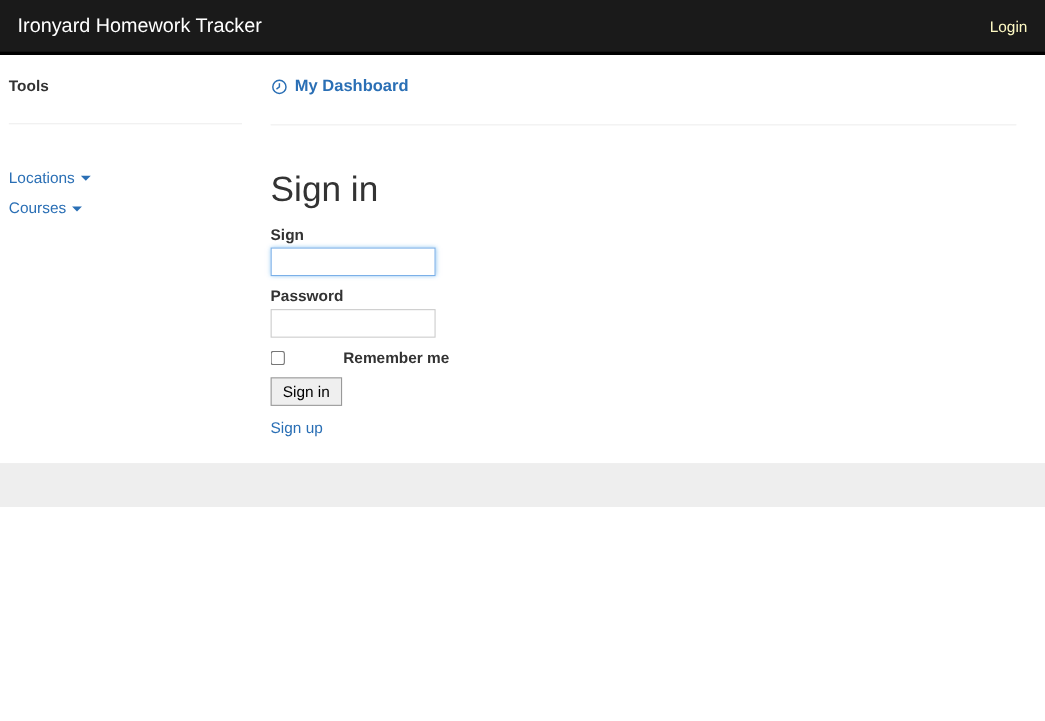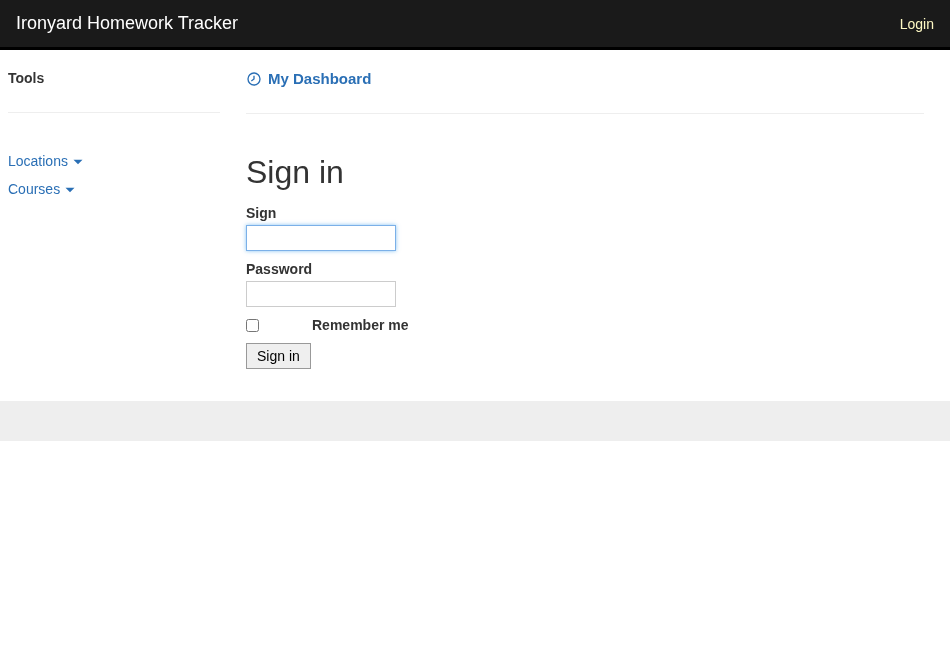--- a/index.html
+++ b/index.html
@@ -197,19 +197,20 @@
       <input type="password" class="text-input" value="" style="">
 
       <div class="checkbox-row">
         <input type="checkbox" style="">
         <label data-bind="main.signin.remember_label">Remember me</label>
       </div>
 
       <button type="button" class="submit-btn" data-bind="main.signin.submit_label">Sign in</button>
 
       <div class="link-row">
+        <a href="#" data-bind="main.signin.signup_link">Sign up</a>
       </div>
     </form>
   </div>
 
 </div>
 
 <div class="footer-strip"></div>
 
 </body></html>

